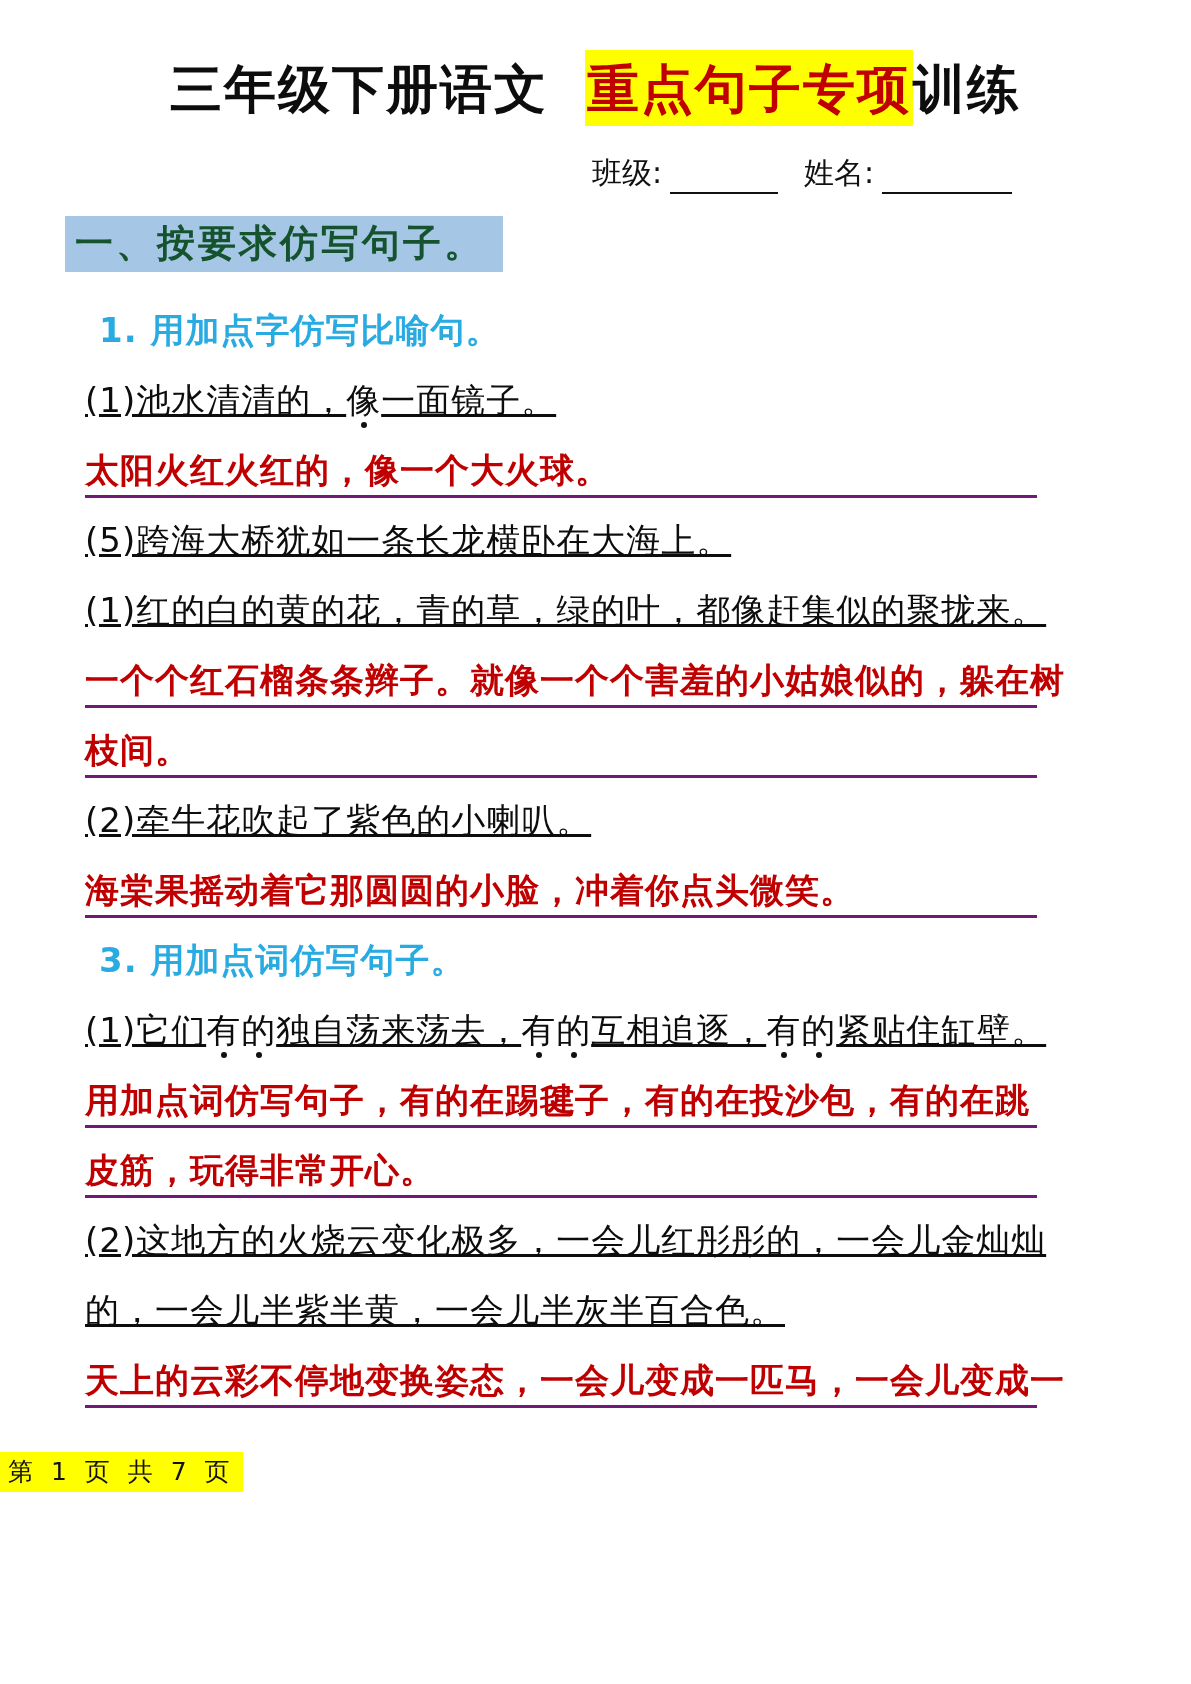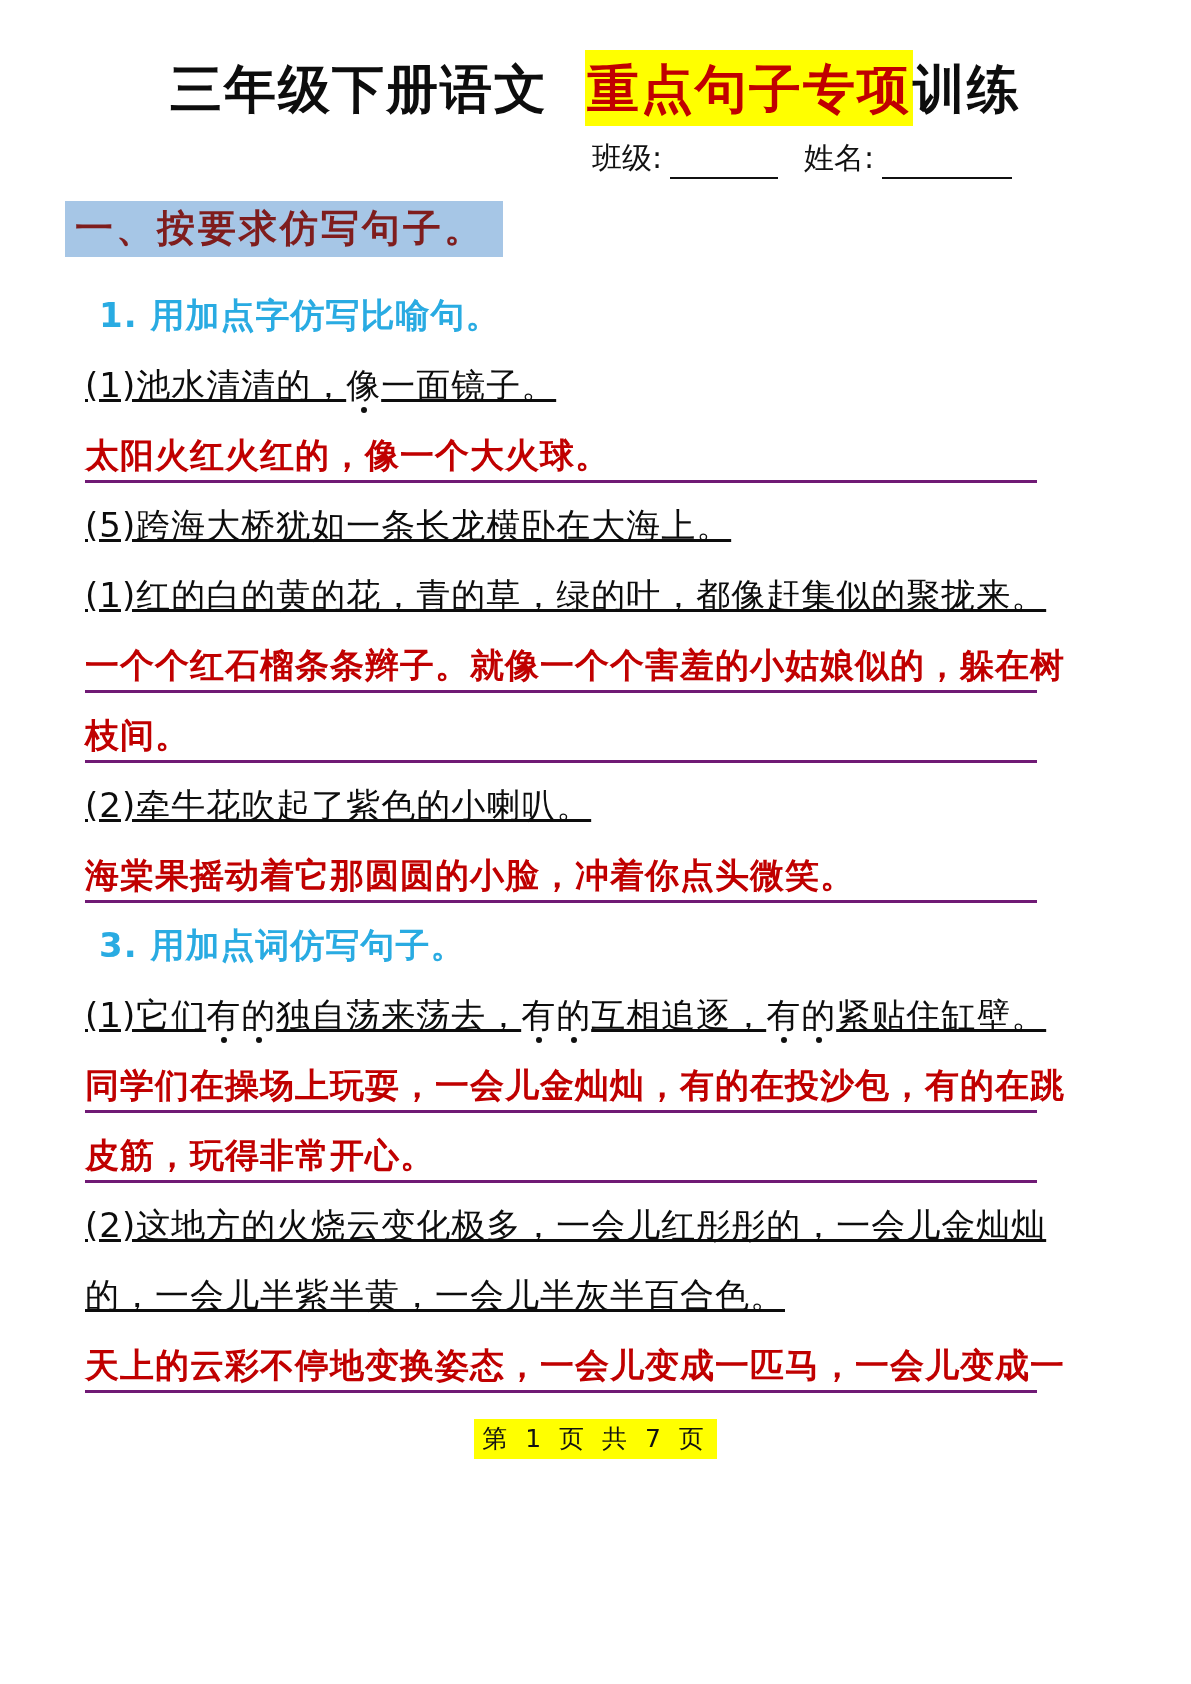--- a/index.html
+++ b/index.html
@@ -24,21 +24,21 @@
     letter-spacing: 2px;
     white-space: nowrap;
   }
   .title .hl {
     background: var(--highlight-yellow, #FFFF00);
     color: var(--accent-red, #C00000);
     padding: 9px 2px 7px 2px;
     margin-left: 37px;
   }
   .meta {
-    margin-top: 9px;
+    margin-top: 24px;
     padding-left: 592px;
     font-size: 30px;
     display: flex;
     align-items: flex-end;
     gap: 26px;
     height: 44px;
     box-sizing: border-box;
   }
   .meta-item { display: inline-flex; align-items: flex-end; }
   .blank {
@@ -46,21 +46,21 @@
     width: 108px;
     height: 34px;
     border-bottom: 2px solid #111;
     margin-left: 8px;
   }
   .blank-wide { width: 130px; }
   .section-header {
     display: inline-block;
     margin: 22px 16px 0 65px;
     background: var(--section-bg, #A6C6E6);
-    color: #7f1d1d;
+    color: #14532d;
     font-size: 38px;
     line-height: 46px;
     font-weight: bold;
     padding: 4px 18px 6px 10px;
     letter-spacing: 3px;
     white-space: nowrap;
     text-align: right;
   }
   .body-lines {
     margin: 16px 85px 0 85px;
@@ -92,21 +92,21 @@
     content: "";
     position: absolute;
     bottom: -7px;
     left: 50%;
     transform: translateX(-50%);
     width: 6px;
     height: 6px;
     background: #111;
     border-radius: 50%;
   }
-  .footer { text-align: center; margin-top: 26px; }
+  .footer { margin-top: 44px; }
   .footer-badge {
     display: inline-block;
     background: var(--highlight-yellow, #FFFF00);
     color: #111;
     font-size: 25px;
     line-height: 34px;
     padding: 3px 8px;
     letter-spacing: 5px;
   }
 </style>
@@ -137,21 +137,21 @@
       <div class="line question">(1)池水清清的，<span class="dotted">像</span>一面镜子。</div>
       <div class="line answer">太阳火红火红的，像一个大火球。</div>
       <div class="line question">(5)跨海大桥犹如一条长龙横卧在大海上。</div>
       <div class="line question">(1)红的白的黄的花，青的草，绿的叶，都像赶集似的聚拢来。</div>
       <div class="line answer">一个个红石榴条条辫子。就像一个个害羞的小姑娘似的，躲在树</div>
       <div class="line answer">枝间。</div>
       <div class="line question">(2)牵牛花吹起了紫色的小喇叭。</div>
       <div class="line answer">海棠果摇动着它那圆圆的小脸，冲着你点头微笑。</div>
       <div class="line subheading">3. 用加点词仿写句子。</div>
       <div class="line question">(1)它们<span class="dotted">有</span><span class="dotted">的</span>独自荡来荡去，<span class="dotted">有</span><span class="dotted">的</span>互相追逐，<span class="dotted">有</span><span class="dotted">的</span>紧贴住缸壁。</div>
-      <div class="line answer">同学们在操场上玩耍，一会儿金灿灿，有的在投沙包，有的在跳</div>
+      <div class="line answer">用加点词仿写句子，有的在踢毽子，有的在投沙包，有的在跳</div>
       <div class="line answer">皮筋，玩得非常开心。</div>
       <div class="line question">(2)这地方的火烧云变化极多，一会儿红彤彤的，一会儿金灿灿</div>
       <div class="line question">的，一会儿半紫半黄，一会儿半灰半百合色。</div>
       <div class="line answer">天上的云彩不停地变换姿态，一会儿变成一匹马，一会儿变成一</div>
     </div>
 
   <div class="footer">
     <span class="footer-badge">第 1 页 共 7 页</span>
   </div>
 

